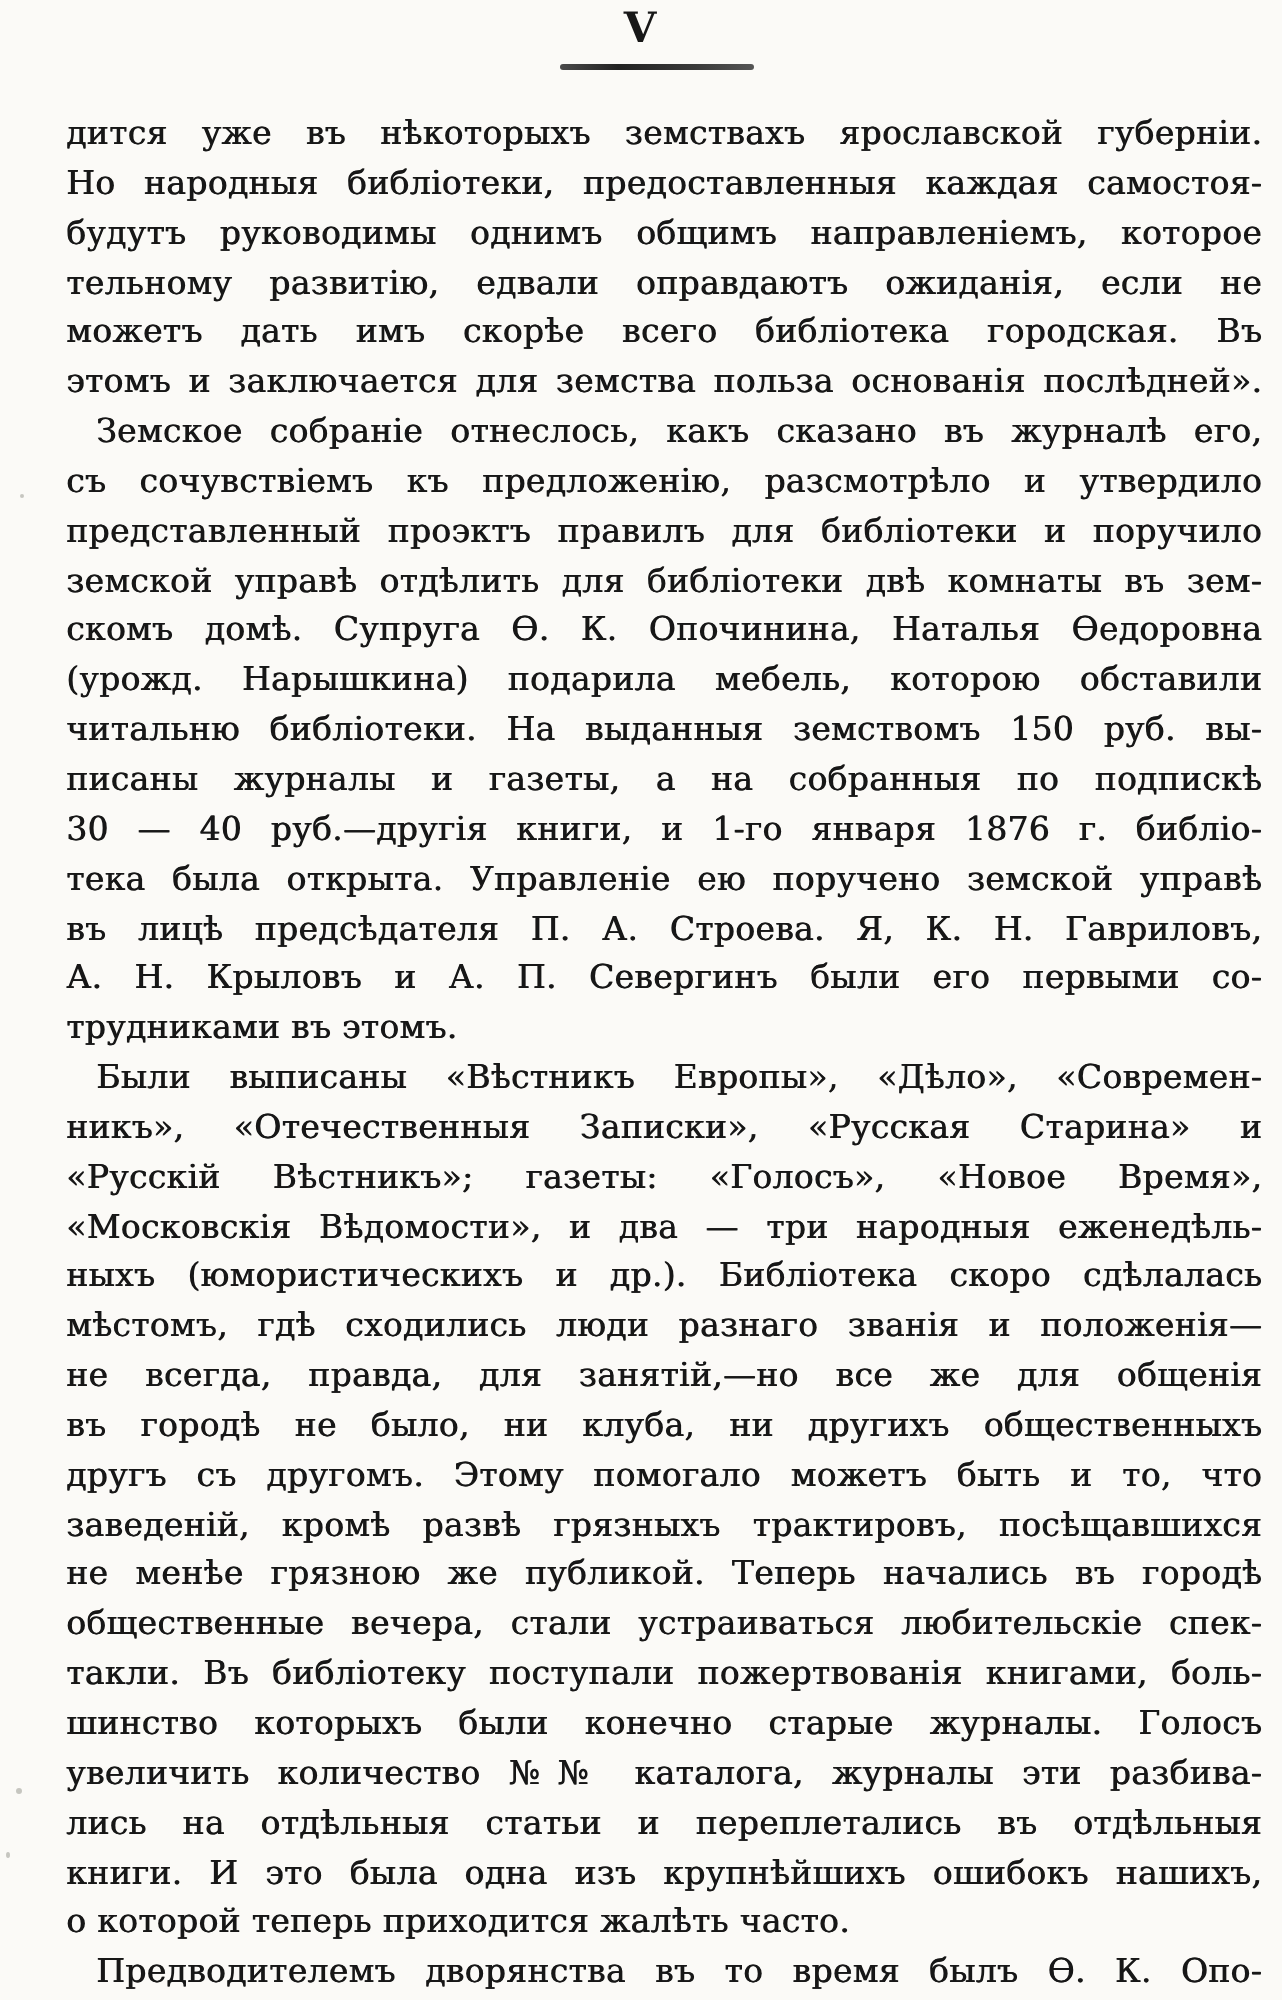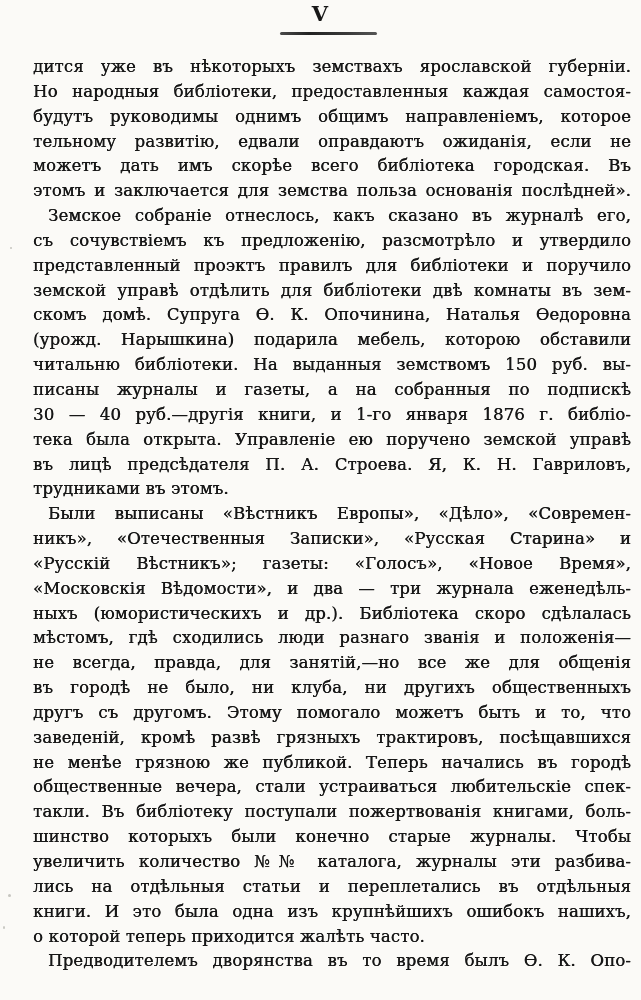--- a/index.html
+++ b/index.html
@@ -90,35 +90,36 @@
   <div class="line">съ сочувствіемъ къ предложенію, разсмотрѣло и утвердило</div>
   <div class="line">представленный проэктъ правилъ для библіотеки и поручило</div>
   <div class="line">земской управѣ отдѣлить для библіотеки двѣ комнаты въ зем-</div>
   <div class="line">скомъ домѣ. Супруга Ѳ. К. Опочинина, Наталья Ѳедоровна</div>
   <div class="line">(урожд. Нарышкина) подарила мебель, которою обставили</div>
   <div class="line">читальню библіотеки. На выданныя земствомъ 150 руб. вы-</div>
   <div class="line">писаны журналы и газеты, а на собранныя по подпискѣ</div>
   <div class="line">30 — 40 руб.—другія книги, и 1-го января 1876 г. библіо-</div>
   <div class="line">тека была открыта. Управленіе ею поручено земской управѣ</div>
   <div class="line">въ лицѣ предсѣдателя П. А. Строева. Я, К. Н. Гавриловъ,</div>
+  <div class="line">А. Н. Крыловъ и А. П. Севергинъ были его первыми со-</div>
   <div class="line par-end">трудниками въ этомъ.</div>
   <div class="line indent">Были выписаны «Вѣстникъ Европы», «Дѣло», «Современ-</div>
   <div class="line">никъ», «Отечественныя Записки», «Русская Старина» и</div>
   <div class="line">«Русскій Вѣстникъ»; газеты: «Голосъ», «Новое Время»,</div>
-  <div class="line">«Московскія Вѣдомости», и два — три журнала еженедѣль-</div>
+  <div class="line">«Московскія Вѣдомости», и два — три народныя еженедѣль-</div>
   <div class="line">ныхъ (юмористическихъ и др.). Библіотека скоро сдѣлалась</div>
   <div class="line">мѣстомъ, гдѣ сходились люди разнаго званія и положенія—</div>
   <div class="line">не всегда, правда, для занятій,—но все же для общенія</div>
   <div class="line">въ городѣ не было, ни клуба, ни другихъ общественныхъ</div>
   <div class="line">другъ съ другомъ. Этому помогало можетъ быть и то, что</div>
   <div class="line">заведеній, кромѣ развѣ грязныхъ трактировъ, посѣщавшихся</div>
   <div class="line">не менѣе грязною же публикой. Теперь начались въ городѣ</div>
   <div class="line">общественные вечера, стали устраиваться любительскіе спек-</div>
   <div class="line">такли. Въ библіотеку поступали пожертвованія книгами, боль-</div>
-  <div class="line">шинство которыхъ были конечно старые журналы. Чтобы</div>
+  <div class="line">шинство которыхъ были конечно старые журналы. Голосъ</div>
   <div class="line">увеличить количество №№ каталога, журналы эти разбива-</div>
   <div class="line">лись на отдѣльныя статьи и переплетались въ отдѣльныя</div>
   <div class="line">книги. И это была одна изъ крупнѣйшихъ ошибокъ нашихъ,</div>
   <div class="line par-end">о которой теперь приходится жалѣть часто.</div>
   <div class="line indent">Предводителемъ дворянства въ то время былъ Ѳ. К. Опо-</div>
 </div>
 
 <div class="speck s1"></div>
 <div class="speck s2"></div>
 <div class="speck s3"></div>

